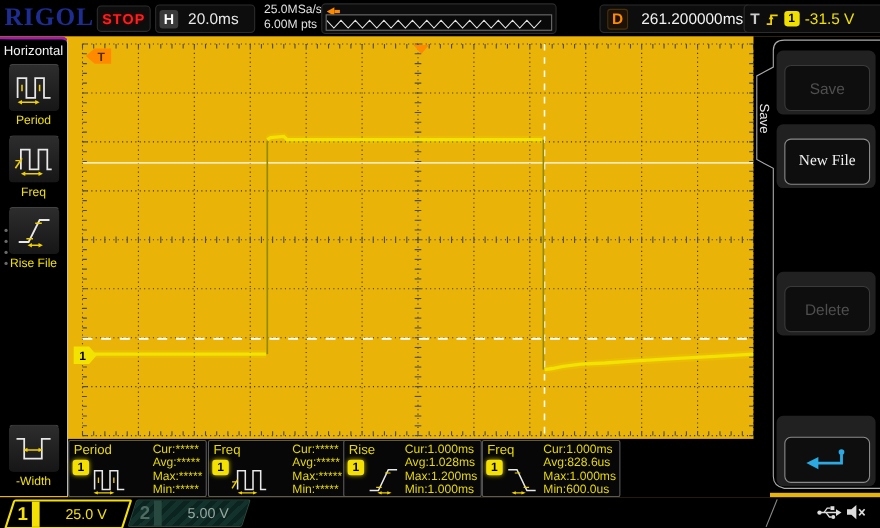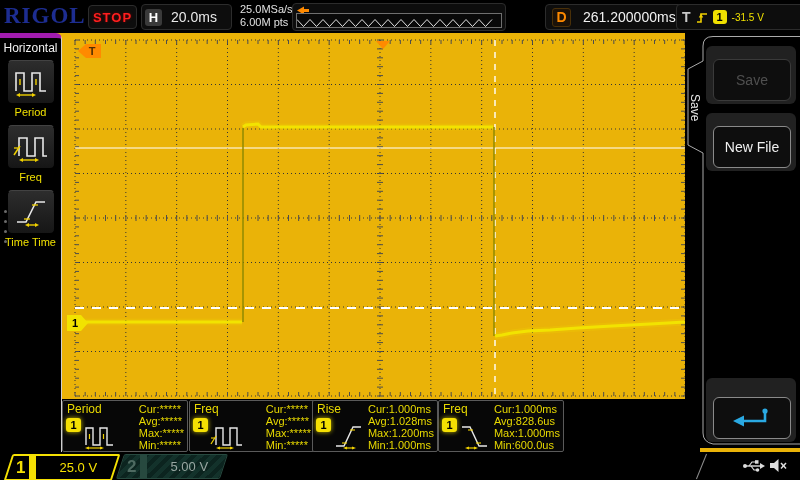--- a/index.html
+++ b/index.html
@@ -22,24 +22,24 @@
   .delay-arrow{position:absolute;left:4px;top:2px;}
   .pv-strip{position:absolute;left:3px;bottom:2px;right:3px;height:13px;border:1px solid #6f6f6f;background:#090909;}
   .d-box{left:545px;top:4px;width:124px;height:24px;padding:0 6px;}
   .d-label{color:#ff8a00;font-weight:bold;font-size:14px;background:#1c1208;border:1px solid #4a3008;
            border-radius:3px;width:17px;height:17px;display:flex;align-items:center;justify-content:center;}
   .delay-value{color:#f2f2f2;font-size:14px;margin-left:12px;}
   .t-box{left:676px;top:4px;width:119px;height:24px;padding:0 5px;gap:5px;}
   .t-label{color:#c9c9c9;font-weight:bold;font-size:14px;}
   .trig-badge{background:#f0e000;color:#000;font-weight:bold;font-size:11px;border-radius:3px;
               width:14px;height:14px;display:flex;align-items:center;justify-content:center;}
-  .trig-level{color:#f0e000;font-size:10px;}
+  .trig-level{color:#f0e000;font-size:14px;}
   
   .left-menu{position:absolute;left:0;top:33px;width:61px;height:415px;background:#000;
-             border-top:5px solid #a21caf;border-right:1px solid #cfcfcf;border-radius:0 6px 0 0;}
+             border-top:3px solid #a21caf;border-right:1px solid #cfcfcf;border-radius:0 6px 0 0;}
   .menu-title{color:#f2f2f2;font-size:12px;text-align:center;padding-top:3px;}
   .menu-item{position:absolute;left:0;width:61px;text-align:center;}
   .icon-btn{width:46px;height:42px;margin:0 auto;background:linear-gradient(#2d2d2d,#161616);
             border:1px solid #000;border-top:1px solid #424242;border-radius:5px;
             display:flex;align-items:center;justify-content:center;}
   .item-label{color:#f0e000;font-size:11px;margin-top:2px;white-space:nowrap;}
   .page-dots{position:absolute;left:4px;top:165px;}
   .page-dots span{display:block;width:3px;height:3px;border-radius:50%;background:#6a6a6a;margin:7px 0;}
   
   .right-menu{position:absolute;left:685px;top:33px;width:115px;height:415px;background:#000;}
@@ -168,25 +168,36 @@
       <div class="icon-btn">
           <svg width="36" height="32" viewBox="0 0 36 32">
         <path d="M4,26 H13 L23,6 H32" stroke="#e8e8e8" stroke-width="1.6" fill="none"></path>
         <line x1="11" y1="23" x2="17" y2="23" stroke="#f0d000" stroke-width="1.3"></line>
         <line x1="19" y1="9" x2="25" y2="9" stroke="#f0d000" stroke-width="1.3"></line>
         <line x1="14" y1="29" x2="24" y2="29" stroke="#f0d000" stroke-width="1.4"></line>
         <polygon points="12,29 16,27 16,31" fill="#f0d000"></polygon>
             <polygon points="26,29 22,27 22,31" fill="#f0d000"></polygon>
       </svg>
         </div>
-      <div class="item-label">Time Time</div>
-    </div>
-
-
-
+      <div class="item-label">Rise File</div>
+    </div>
+
+
+
+    <div class="menu-item" style="top:350px;">
+      <div class="icon-btn">
+          <svg width="36" height="32" viewBox="0 0 36 32">
+        <path d="M2,7 H9 V25 H25 V7 H33" stroke="#e8e8e8" stroke-width="1.6" fill="none"></path>
+        <line x1="10" y1="17" x2="24" y2="17" stroke="#f0d000" stroke-width="1.4"></line>
+        <polygon points="8,17 12,15 12,19" fill="#f0d000"></polygon>
+            <polygon points="26,17 22,15 22,19" fill="#f0d000"></polygon>
+      </svg>
+        </div>
+      <div class="item-label">-Width</div>
+    </div>
 
     <div class="page-dots">
       <span></span>
         <span></span>
         <span></span>
         <span></span>
     </div>
   </div>
 
   <svg id="scope" style="position:absolute;left:62px;top:33px;" width="640" height="417" viewBox="62 33 640 417">
@@ -548,22 +559,25 @@
 
   <div class="right-menu">
     <svg width="115" height="415" style="position:absolute;left:0;top:0;pointer-events:none;">
       <path d="M115,3.5 H28 Q18,3.5 18,13 V28 L3,36 V112 L18,120 V400 Q18,409 28,411 H115" stroke="#c8c8c8" stroke-width="1" fill="none" opacity="0.85"></path>
     </svg>
     <div class="tab-label">Save</div>
 
     <div class="slot" style="top:13px;">
       <div class="menu-btn disabled">Save</div>
     </div>
-    <div class="slot" style="top:80px;">
+    <div class="slot" style="top:80px;font-family:Liberation Serif, serif;">
       <div class="menu-btn">New File</div>
+    </div>
+    <div class="slot" style="top:214px;">
+      <div class="menu-btn disabled">Delete</div>
     </div>
     <div class="slot" style="top:345px;height:64px;">
       <div class="menu-btn">
         <svg width="44" height="24" viewBox="0 0 44 24">
           <circle cx="35" cy="5" r="2.6" fill="#2aa9e2"></circle>
           <path d="M35,7 V15 H13" stroke="#2aa9e2" stroke-width="2.6" fill="none"></path>
           <polygon points="14,9.5 14,20.5 3,15" fill="#2aa9e2"></polygon>
         </svg>
       </div>
     </div>

